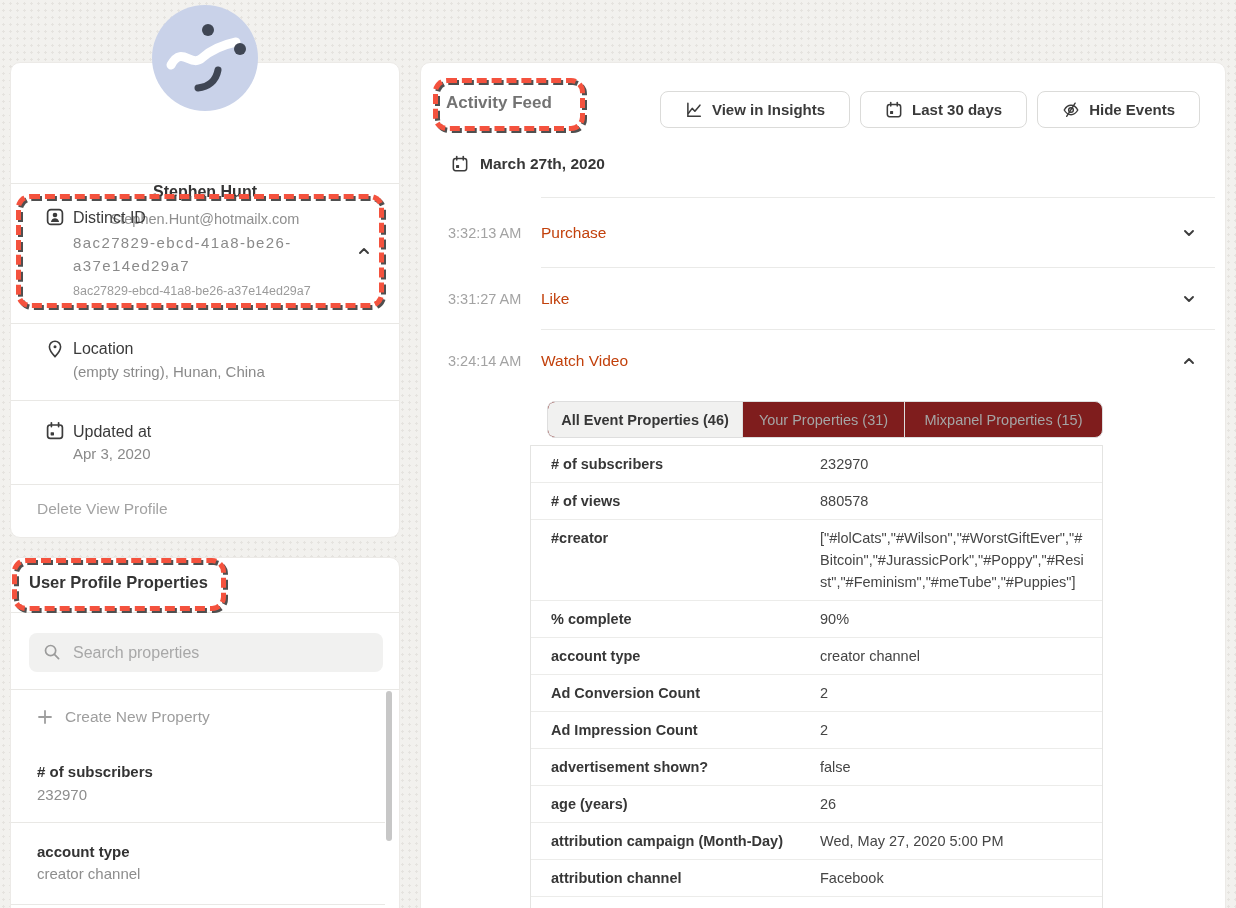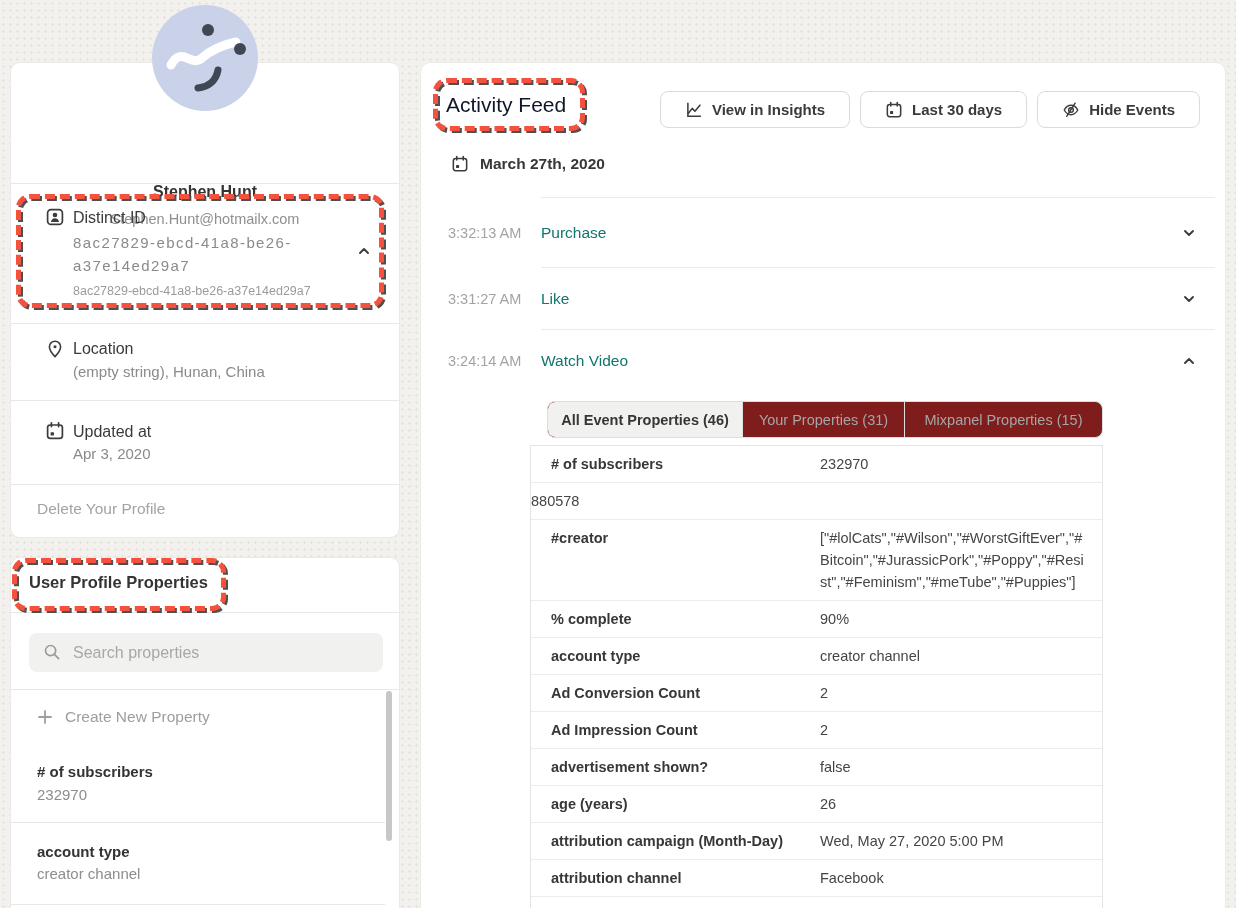--- a/index.html
+++ b/index.html
@@ -42,33 +42,33 @@
   .search-box input { position:absolute; left:44px; top:0; width:300px; height:39px; border:none; background:transparent; outline:none; font-family:"Liberation Sans",sans-serif; font-size:16px; color:#701a75; }
   .search-box input::placeholder { color:#a8a8a8; }
   .create-row { position:absolute; left:26px; top:150px; display:flex; align-items:center; gap:12px; color:#9e9e9e; font-size:15.5px; cursor:pointer; }
   .create-row .plus { width:16px; height:16px; color:#9e9e9e; }
   .prop-item-name { position:absolute; left:26px; font-size:15px; font-weight:bold; color:#333; }
   .prop-item-value { position:absolute; left:26px; font-size:15px; color:#8d8d8d; }
   .vscroll { position:absolute; right:7px; top:133px; width:6px; height:150px; background:#c7c7c7; border-radius:3px; }
 
   
   #card-feed { left:420px; top:62px; width:806px; height:870px; }
-  .feed-title { position:absolute; left:25px; top:30px; font-size:21px; font-weight:normal; color:#0f172a; }
+  .feed-title { position:absolute; left:25px; top:30px; font-size:17px; font-weight:bold; color:#737373; }
   .feed-buttons { position:absolute; right:25px; top:28px; display:flex; gap:10px; }
   .btn { display:flex; align-items:center; gap:9px; height:37px; padding:0 24px; background:#fff; border:1px solid #dbdbd9; border-radius:8px; font-size:15px; font-weight:600; color:#3a3a3a; cursor:pointer; }
   .btn svg { width:18px; height:18px; color:#3c3c3c; }
   .date-row { position:absolute; left:30px; top:92px; display:flex; align-items:center; gap:11px; font-size:15.5px; font-weight:bold; color:#373737; }
   .date-row svg { width:18px; height:18px; color:#3c3c3c; }
 
   .events { position:absolute; left:120px; right:10px; top:134px; }
   .event-row { position:relative; border-top:1px solid #eaeae8; display:flex; align-items:center; }
   .event-row.r1 { height:70px; }
   .event-row.r2, .event-row.r3 { height:62px; }
   .event-time { position:absolute; left:-93px; width:88px; font-size:14.5px; color:#a3a3a3; }
-  .event-name { font-size:15.5px; color:#0f766e; }
+  .event-name { font-size:15.5px; color:#c2410c; }
   .event-chevron { position:absolute; right:18px; width:16px; height:16px; color:#3c3c3c; cursor:pointer; }
 
   .detail { position:absolute; left:109px; top:338px; width:573px; }
   .tabbar { margin-left:17px; width:556px; height:37px; display:flex; border:1px solid #dedede; border-radius:8px; overflow:hidden; background:#7f1d1d; }
   .tab { display:flex; align-items:center; justify-content:center; font-size:14.5px; color:#a5a5a5; border-right:1px solid #dedede; cursor:pointer; }
   .tab.t1 { width:195px; } .tab.t2 { width:162px; } .tab.t3 { width:197px; border-right:none; }
   .tab.active { background:#f1f1f0; color:#363636; font-weight:bold; border-radius:7px 0 0 7px; }
   .ptable { margin-top:7px; border:1px solid #e4e4e2; border-bottom:none; border-radius:1px; }
   .prow { display:flex; border-bottom:1px solid #ececea; padding:7px 0; }
   .prow .k { flex:0 0 289px; padding-left:20px; font-size:14.5px; font-weight:bold; color:#373737; line-height:22px; }
@@ -124,21 +124,21 @@
   <svg class="sec-icon" style="top:358px" viewBox="0 0 20 20">
     <rect x="2.6" y="4" width="14.8" height="13.4" rx="2.6" fill="none" stroke="currentColor" stroke-width="1.7"></rect>
     <line x1="6.4" y1="1.8" x2="6.4" y2="5.6" stroke="currentColor" stroke-width="1.7" stroke-linecap="round"></line>
     <line x1="13.6" y1="1.8" x2="13.6" y2="5.6" stroke="currentColor" stroke-width="1.7" stroke-linecap="round"></line>
     <rect x="5.6" y="11.2" width="3.4" height="3.2" rx="0.6" fill="currentColor"></rect>
   </svg>
   <div class="sec-label" style="top:359px">Updated at</div>
   <div class="sec-value" style="top:381px">Apr 3, 2020</div>
   <div class="hr" style="top:421px"></div>
 
-  <div class="delete-link">Delete Your Profile</div>
+  <div class="delete-link">Delete View Profile</div>
 </div>
 
 <div class="card" id="card-props">
   <div class="props-title">User Profile Properties</div>
   <div class="hr" style="top:54px"></div>
 
   <div class="search-box">
     <svg class="mag" viewBox="0 0 18 18">
       <circle cx="7.6" cy="7.6" r="5.1" fill="none" stroke="currentColor" stroke-width="1.7"></circle>
       <line x1="11.4" y1="11.4" x2="15.6" y2="15.6" stroke="currentColor" stroke-width="1.7" stroke-linecap="round"></line>
@@ -234,20 +234,21 @@
       <div class="tab t1 active">All Event Properties (46)</div>
       <div class="tab t2">Your Properties (31)</div>
       <div class="tab t3">Mixpanel Properties (15)</div>
     </div>
     <div class="ptable">
       <div class="prow">
           <div class="k"># of subscribers</div>
           <div class="v">232970</div>
         </div>
       <div class="prow">
+          <div class="k"># of views</div>
           <div class="v">880578</div>
         </div>
       <div class="prow">
           <div class="k">#creator</div>
           <div class="v">["#lolCats","#Wilson","#WorstGiftEver","#Bitcoin","#JurassicPork","#Poppy","#Resist","#Feminism","#meTube","#Puppies"]</div>
         </div>
       <div class="prow">
           <div class="k">% complete</div>
           <div class="v">90%</div>
         </div>

